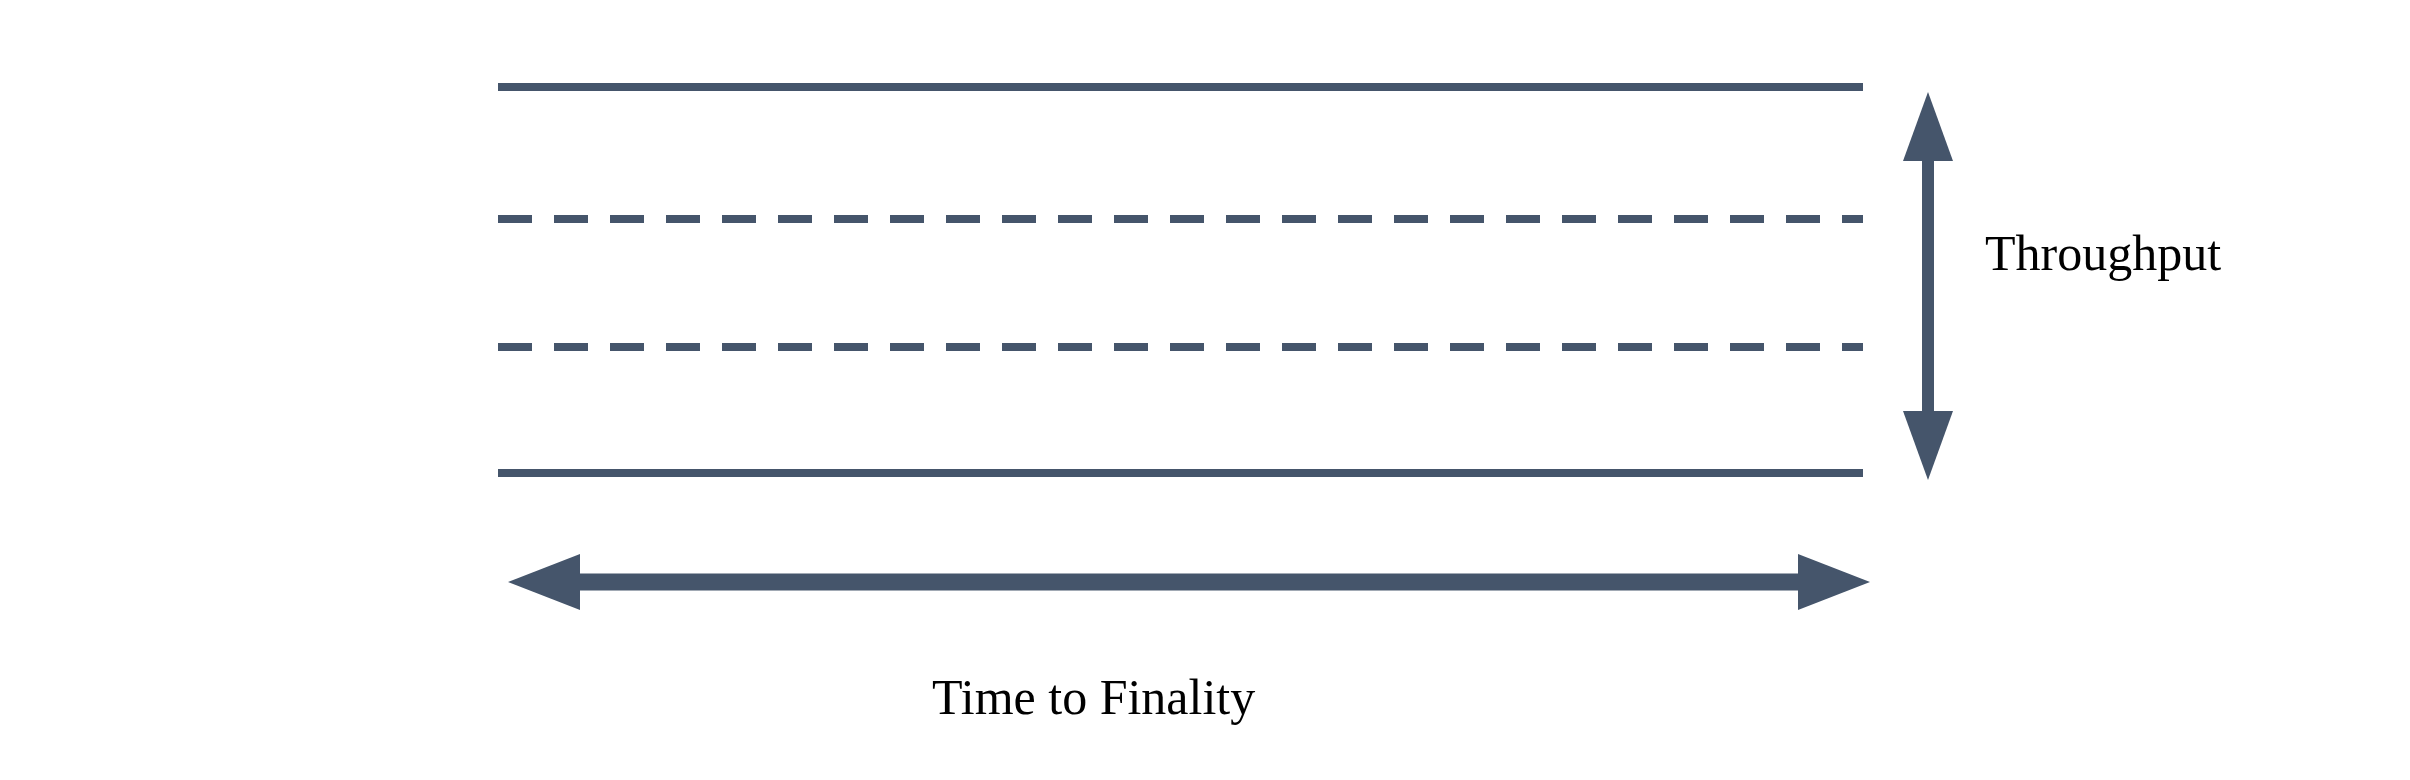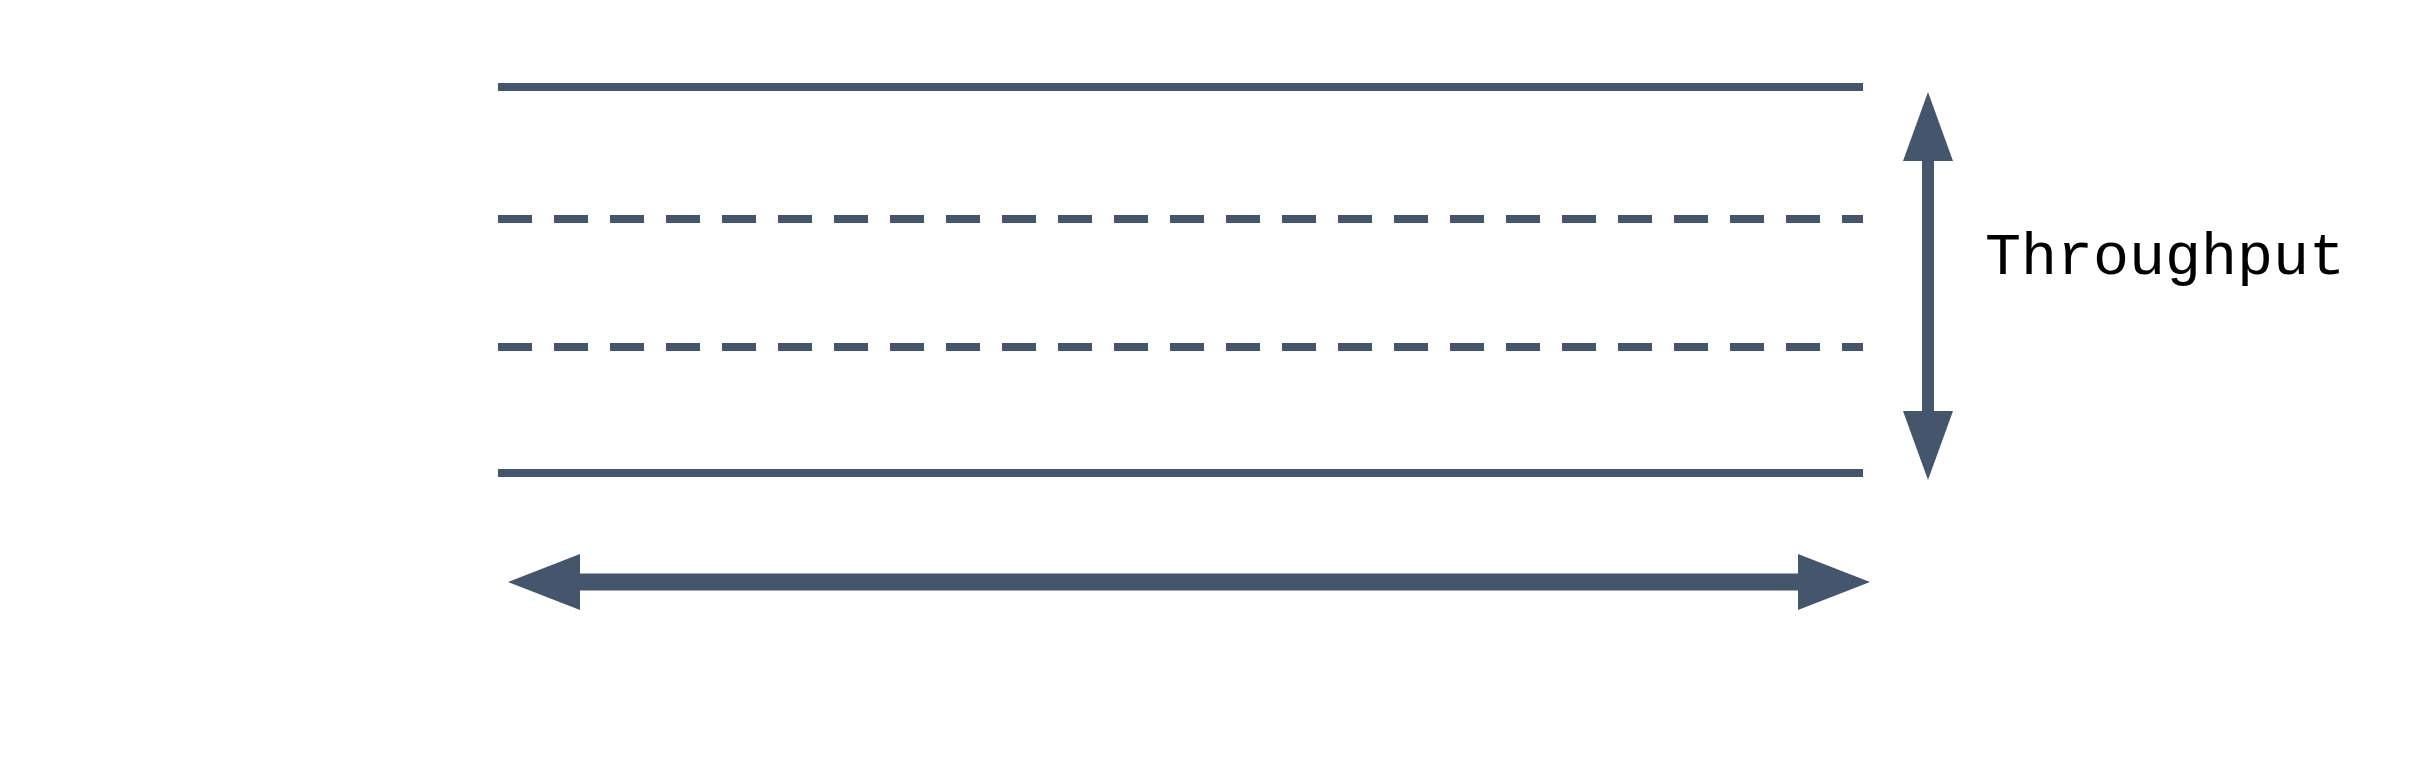--- a/index.html
+++ b/index.html
@@ -22,22 +22,22 @@
     position: absolute;
     left: 0;
     top: 0;
     width: 2410px;
     height: 780px;
     display: block;
   }
   .axis-label {
     position: absolute;
     color: #000000;
-    font-family: Liberation Mono, monospace;
-    font-size: 60px;
+    font-family: Liberation Serif, serif;
+    font-size: 50px;
     font-weight: 400;
     line-height: 1;
     white-space: nowrap;
     letter-spacing: 0px;
   }
   #throughput-label {
     left: 1985px;
     top: 228px;
   }
   #time-to-finality-label {
@@ -70,14 +70,15 @@
 
     <g>
       <rect x="580" y="573.5" width="1218" height="17" fill="#45556b"></rect>
       <polygon points="508,582 580,554 580,610" fill="#45556b"></polygon>
       <polygon points="1870,582 1798,554 1798,610" fill="#45556b"></polygon>
     </g>
   </svg>
 
   <div class="axis-label" id="throughput-label" style="color: rgb(0, 0, 0);">Throughput</div>
 
+  <div class="axis-label" id="time-to-finality-label" style="color: rgb(0, 0, 0);">Time to Finality</div>
 
 </div>
 
 </body></html>

